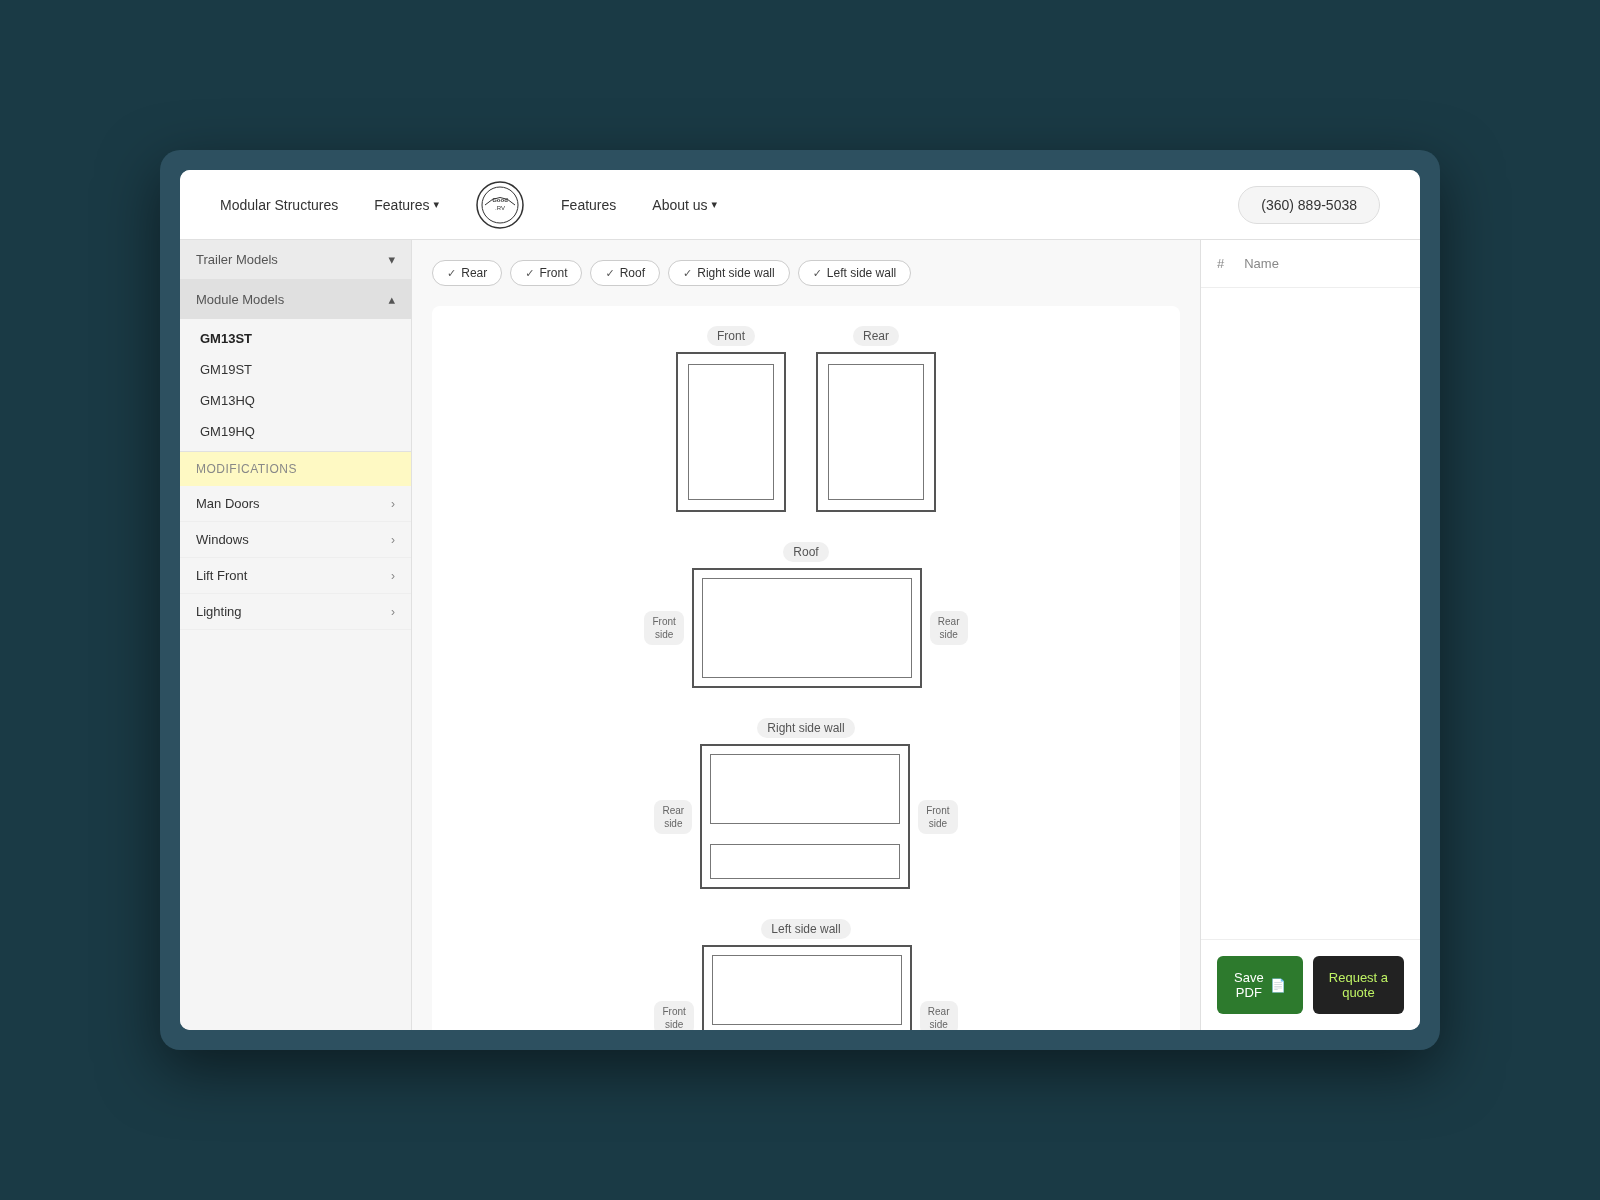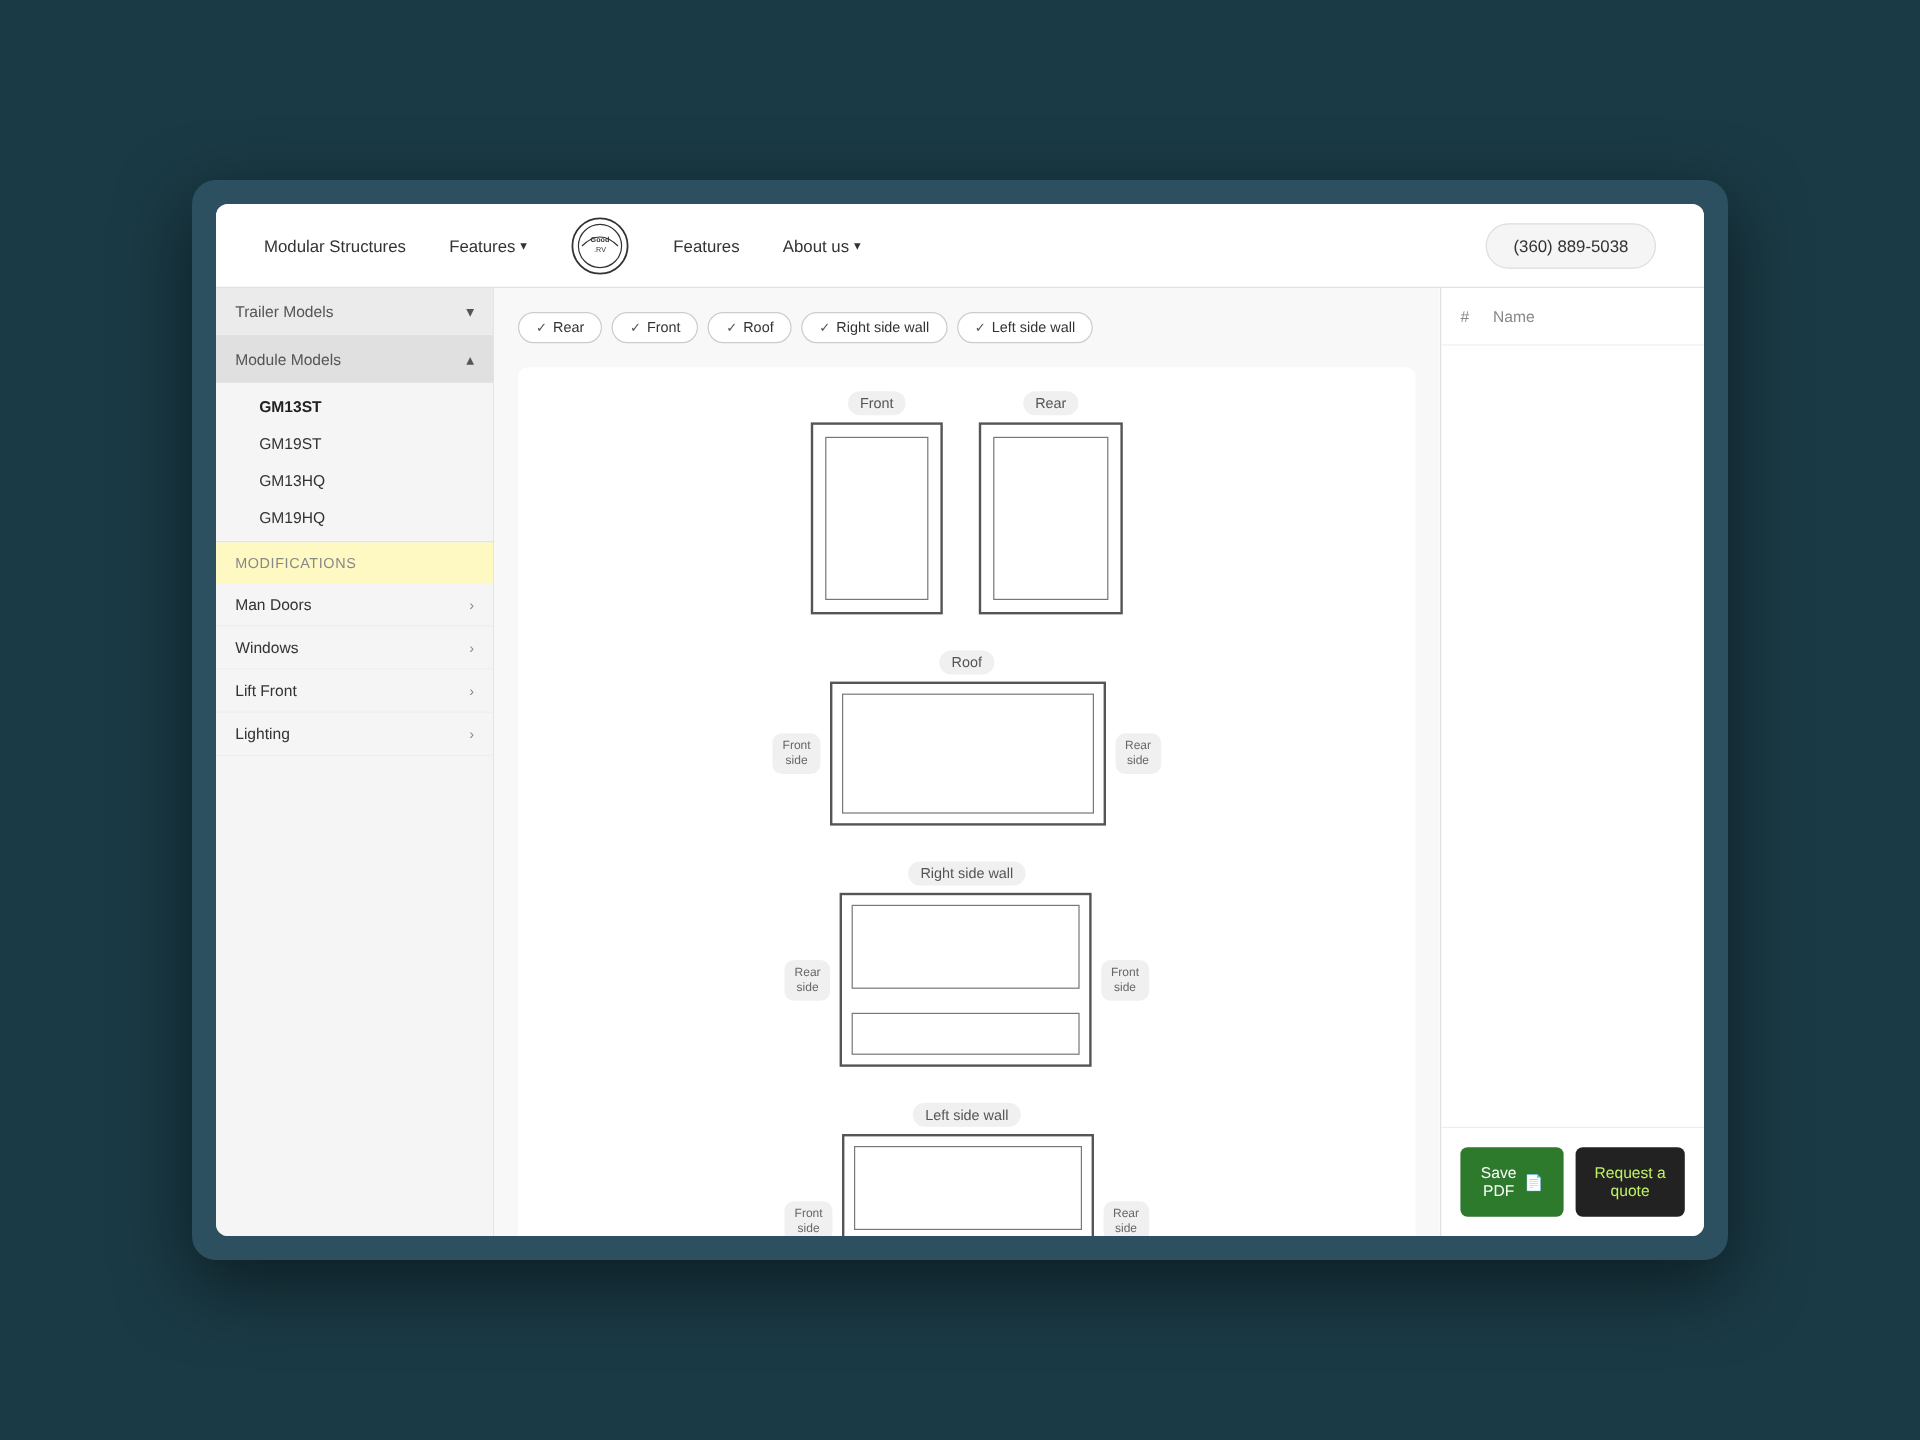--- a/index.html
+++ b/index.html
@@ -97,21 +97,21 @@
       cursor: pointer;
       background: #ebebeb;
     }
     .sidebar-section-header.active {
       background: #e0e0e0;
     }
     .sidebar-models {
       padding: 4px 0;
     }
     .sidebar-model-item {
-      padding: 8px 36px;
+      padding: 8px 20px;
       font-size: 13px;
       color: #333;
       cursor: pointer;
     }
     .sidebar-model-item.selected { font-weight: 600; color: #222; }
     .modifications-header {
       padding: 10px 16px;
       font-size: 12px;
       color: #888;
       background: #fef9c3;

